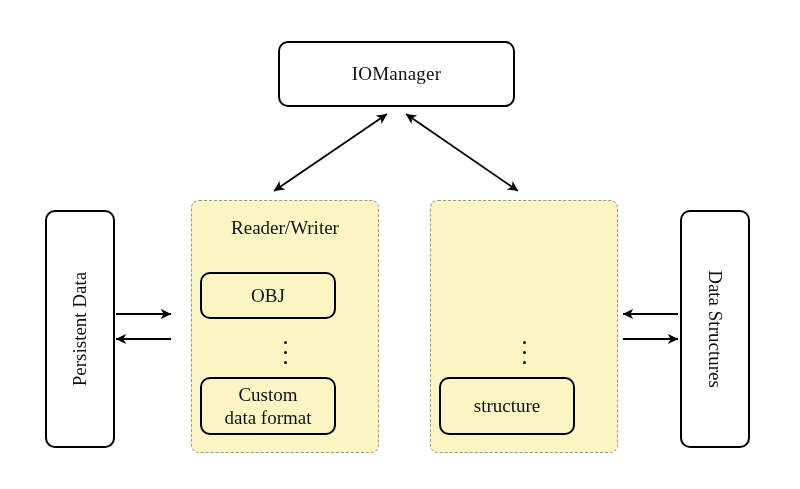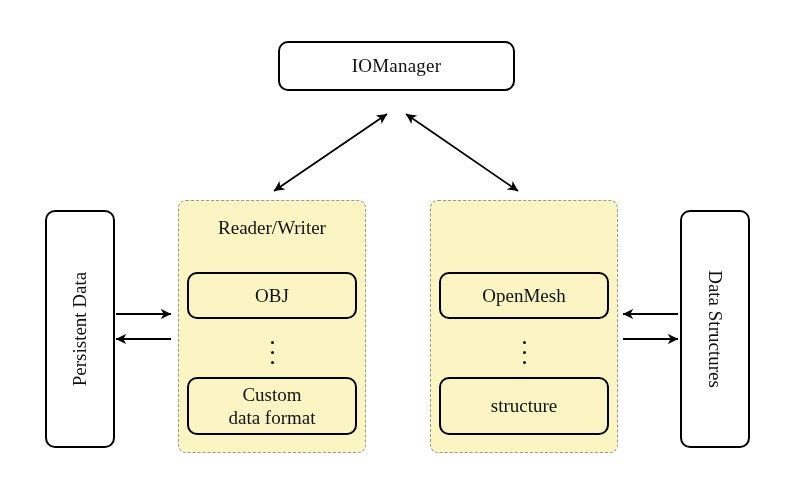--- a/index.html
+++ b/index.html
@@ -28,21 +28,21 @@
     box-sizing: border-box;
     background: #ffffff;
     border: 2.5px solid #000000;
     border-radius: 10px;
     display: flex;
     align-items: center;
     justify-content: center;
     font-size: 19px;
     letter-spacing: 0.2px;
   }
-  .node-iomanager { left: 278px; top: 41px; width: 237px; height: 50px; }
+  .node-iomanager { left: 278px; top: 41px; width: 237px; height: 66px; }
 
   
   .vnode { position: absolute; box-sizing: border-box; background:#ffffff;
            border: 2.5px solid #000000; border-radius: 10px; }
   .vnode-left  { left: 45px;  top: 210px; width: 70px; height: 238px; }
   .vnode-right { left: 680px; top: 210px; width: 70px; height: 238px; }
   .vlabel {
     position: absolute; left: 50%; top: 50%;
     width: 230px; text-align: center;
     font-size: 19px; white-space: nowrap;
@@ -52,30 +52,30 @@
 
   
   .group {
     position: absolute;
     box-sizing: border-box;
     width: 188px; height: 253px;
     background: #fbf5c3;
     border: 1.5px dashed #98988c;
     border-radius: 8px;
   }
-  .group-left  { left: 178px; top: 200px; }
+  .group-left  { left: 191px; top: 200px; }
   .group-right { left: 430px; top: 200px; }
   .group-label {
     position: absolute; top: 16px; left: 0; right: 0;
     text-align: center; font-size: 19px; white-space: nowrap;
   }
   .inner-node {
     position: absolute;
     box-sizing: border-box;
-    left: 8px; width: 170px;
+    left: 8px; width: 136px;
     background: #fbf5c3;
     border: 2.5px solid #000000;
     border-radius: 10px;
     display: flex;
     flex-direction: column;
     align-items: center;
     justify-content: center;
     font-size: 19px;
     line-height: 1.22;
     text-align: center;
@@ -134,23 +134,20 @@
         <i></i>
         <i></i>
     </div>
     <div class="inner-node inner-last">
       <span>Custom</span>
       <span>data format</span>
     </div>
   </div>
 
   <div class="group group-right">
-    <div class="inner-node inner-first">
-      <span>OpenMesh</span>
-    </div>
     <div class="vdots">
       <i></i>
         <i></i>
         <i></i>
     </div>
     <div class="inner-node inner-last">
       <span>structure</span>
     </div>
   </div>
 

